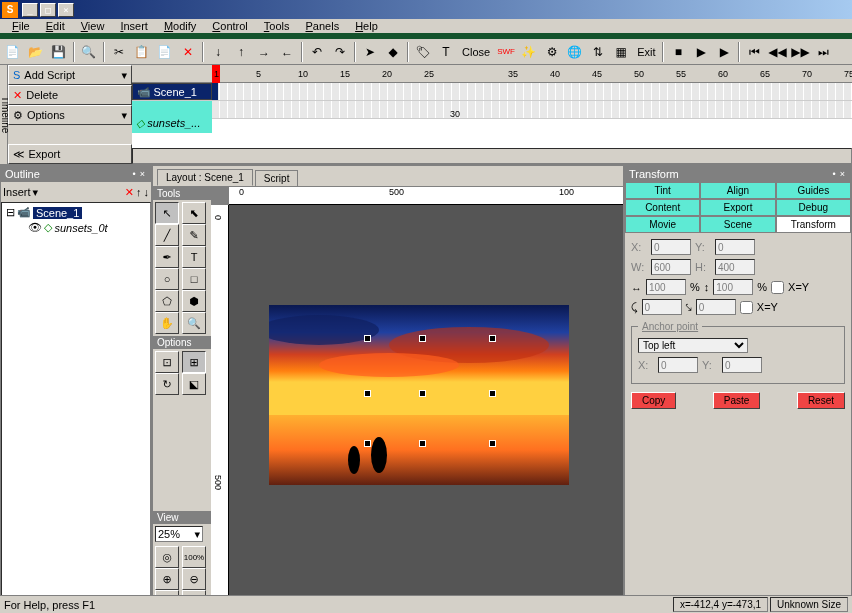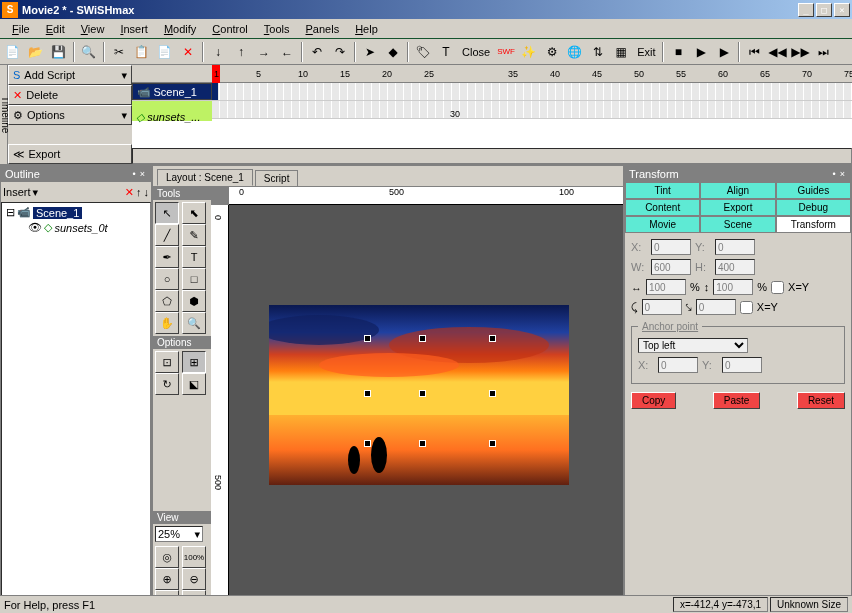--- a/index.html
+++ b/index.html
@@ -2,38 +2,38 @@
 <html><head>
 <meta charset="utf-8">
 <style>
 * { box-sizing: border-box; margin: 0; padding: 0; font-family: Tahoma, sans-serif; font-size: 11px; }
 body { background: #d4d0c8; width: 852px; height: 613px; overflow: hidden; }
 .titlebar { background: linear-gradient(to right, #0a246a, #a6caf0); height: 19px; display: flex; align-items: center; padding: 0 2px; color: white; }
 .titlebar .icon { width: 16px; height: 16px; background: #ff8800; margin-right: 4px; display: flex; align-items: center; justify-content: center; font-weight: bold; color: white; font-size: 10px; }
 .titlebar .title { flex: 1; font-weight: bold; }
 .win-btns { display: flex; gap: 2px; }
 .win-btn { width: 16px; height: 14px; background: #d4d0c8; border: 1px solid; border-color: #fff #404040 #404040 #fff; display: flex; align-items: center; justify-content: center; font-family: monospace; font-size: 9px; cursor: pointer; }
-.menubar { background: #d4d0c8; height: 20px; display: flex; align-items: center; padding: 0 4px; border-bottom: 1px solid #14532d; }
+.menubar { background: #d4d0c8; height: 20px; display: flex; align-items: center; padding: 0 4px; border-bottom: 6px solid #14532d; }
 .menubar span { padding: 2px 8px; cursor: pointer; }
 .menubar span:first-letter { text-decoration: underline; }
 .toolbar { background: #d4d0c8; height: 26px; display: flex; align-items: center; padding: 2px; border-bottom: 1px solid #808080; gap: 1px; }
 .tb-btn { width: 22px; height: 22px; border: 1px solid transparent; display: flex; align-items: center; justify-content: center; cursor: pointer; font-size: 12px; }
 .tb-sep { width: 2px; height: 20px; border-left: 1px solid #808080; border-right: 1px solid #fff; margin: 0 2px; }
 .tb-txt { padding: 0 4px; cursor: pointer; }
 .timeline-area { display: flex; height: 100px; border-bottom: 1px solid #808080; }
 .tl-side { width: 8px; background: #d4d0c8; writing-mode: vertical-lr; text-align: center; font-size: 10px; border-right: 1px solid #808080; }
 .tl-btns { width: 124px; background: #d4d0c8; display: flex; flex-direction: column; }
 .tl-btn { height: 20px; border: 1px solid; border-color: #fff #404040 #404040 #fff; display: flex; align-items: center; padding: 0 4px; cursor: pointer; gap: 4px; }
 .tl-main { flex: 1; background: #fff; position: relative; overflow: hidden; }
 .tl-ruler { height: 18px; background: #d4d0c8; border-bottom: 1px solid #808080; position: relative; font-size: 9px; }
 .tl-num { position: absolute; top: 4px; font-size: 9px; }
 .tl-tracks { background: #fff; }
 .tl-track { height: 18px; border-bottom: 1px solid #ccc; display: flex; }
 .tl-scene-label { width: 80px; background: #0a246a; color: white; font-size: 10px; padding: 2px 4px; border: 1px solid #404040; }
-.tl-sub-label { width: 80px; background: #bef264; font-size: 10px; padding: 10px 4px; font-style: italic; }
+.tl-sub-label { width: 80px; background: #5eead4; font-size: 10px; padding: 16px 4px; font-style: italic; }
 .main-area { display: flex; height: 450px; }
 .panel { background: #d4d0c8; border: 1px solid #808080; display: flex; flex-direction: column; }
 .panel-title { background: #808080; color: white; height: 16px; padding: 1px 4px; display: flex; align-items: center; font-size: 10px; }
 .panel-title .spacer { flex: 1; }
 .panel-title .ctrl { cursor: pointer; padding: 0 2px; font-size: 9px; }
 .outline { width: 152px; }
 .outline-toolbar { height: 20px; display: flex; align-items: center; gap: 2px; padding: 2px; }
 .outline-tree { flex: 1; background: #fff; border: 1px inset #808080; padding: 2px; overflow: auto; }
 .tree-item { padding: 1px 2px; display: flex; align-items: center; gap: 2px; }
 .tree-item.selected { background: #0a246a; color: white; }
@@ -71,21 +71,20 @@
 .statusbar .cell { border: 1px inset #808080; padding: 1px 6px; margin-left: 2px; font-size: 10px; }
 .zoom-combo { width: 48px; height: 16px; border: 1px inset #808080; background: #fff; font-size: 10px; padding: 0 2px; display: flex; align-items: center; }
 select { font-size: 10px; background: #f0f0f0; border: 1px inset #808080; }
 .hscroll { position: absolute; bottom: 0; left: 0; right: 0; height: 16px; background: #d4d0c8; border: 1px inset #808080; }
 </style>
 </head>
 <body>
 
 <div class="titlebar">
   <div class="icon">S</div>
-  <div class="title">Movie2 * - SWiSHmax</div>
   <div class="win-btns">
     <div class="win-btn">_</div>
     <div class="win-btn">□</div>
     <div class="win-btn">×</div>
   </div>
 </div>
 
 <div class="menubar">
   <span>File</span>
   <span>Edit</span>

